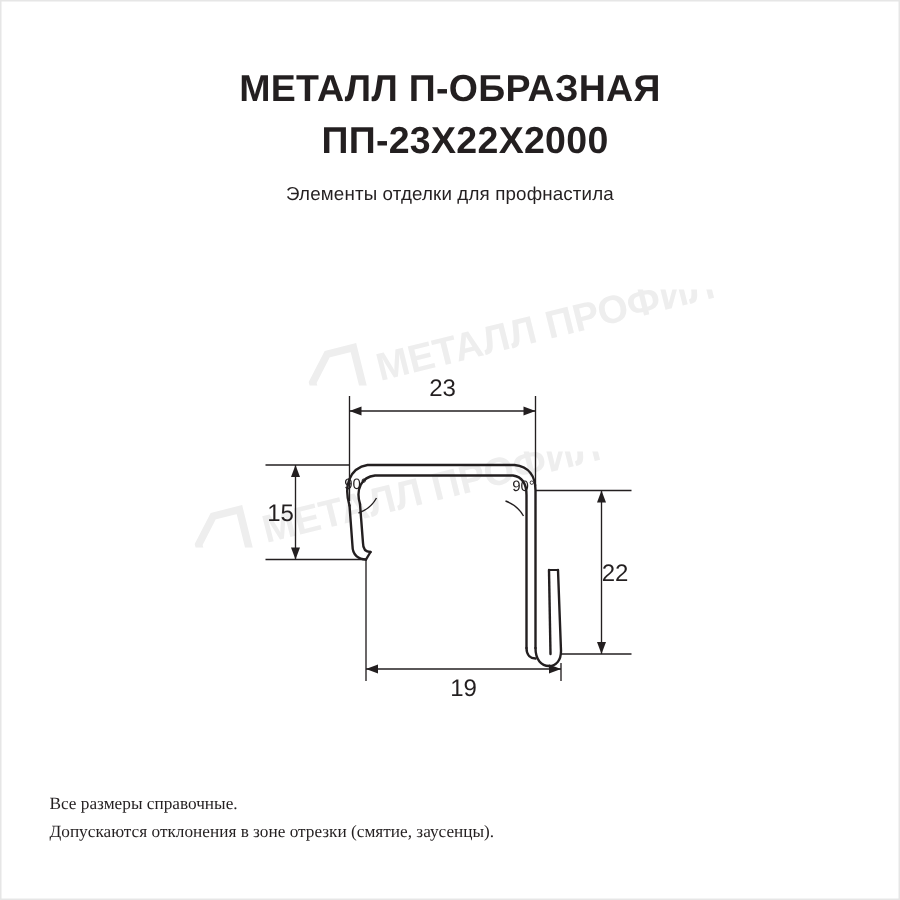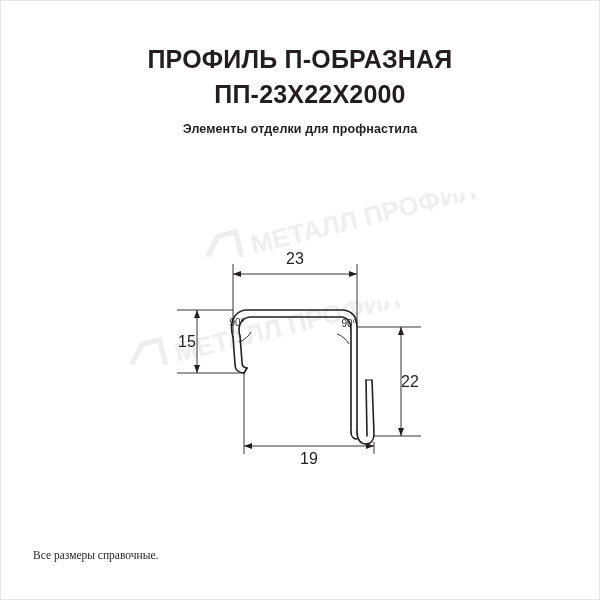--- a/index.html
+++ b/index.html
@@ -37,21 +37,21 @@
   .title-2 {
     font-size: 25px;
     font-weight: bold;
     letter-spacing: 0.2px;
     line-height: 1.15;
     margin-top: 6px;
     padding-left: 20px;
   }
   .subtitle {
     font-size: 12.5px;
-    font-weight: bold;
+    font-weight: normal;
     margin-top: 13px;
     letter-spacing: 0.1px;
   }
   .drawing {
     position: absolute;
     top: 163px;
     left: 0;
     width: 600px;
     height: 330px;
   }
@@ -87,21 +87,21 @@
   <div class="wm" style="top:300px; left:120px;">
     <svg width="280" height="64" viewBox="0 0 280 64" aria-hidden="true">
       <g transform="rotate(-14 140 32)">
         <path d="M8 30 L22 14 L40 14 L40 46 L8 46 Z" fill="none" stroke="#eeeeee" stroke-width="5"></path>
         <text x="52" y="40" font-family="Liberation Sans, sans-serif" font-size="26" font-weight="bold" fill="#eeeeee">МЕТАЛЛ ПРОФИЛЬ</text>
       </g>
     </svg>
   </div>
 
   <div class="header">
-    <div class="title-1">ПРОФИЛЬ П-ОБРАЗНАЯ</div>
+    <div class="title-1">МЕТАЛЛ П-ОБРАЗНАЯ</div>
     <div class="title-2">ПП-23Х22Х2000</div>
     <div class="subtitle">Элементы отделки для профнастила</div>
   </div>
 
   <div class="drawing">
     <svg width="600" height="330" viewBox="0 0 600 330" aria-hidden="true">
       <g fill="none" stroke="#231f20" stroke-width="1.6" stroke-linecap="round" stroke-linejoin="round">
 
         <path d="M232 173
                  C 228 160, 232 148, 244 146
@@ -163,14 +163,15 @@
         <text x="409" y="223" font-size="16" text-anchor="middle">22</text>
         <text x="308" y="300" font-size="16" text-anchor="middle">19</text>
         <text x="236" y="162" font-size="10" text-anchor="middle">90°</text>
         <text x="348" y="163" font-size="10" text-anchor="middle">90°</text>
       </g>
     </svg>
   </div>
 
   <div class="footer">
     <div>Все размеры справочные.</div>
+    <div>Допускаются отклонения в зоне отрезки (смятие, заусенцы).</div>
   </div>
 </div>
 
 </body></html>

